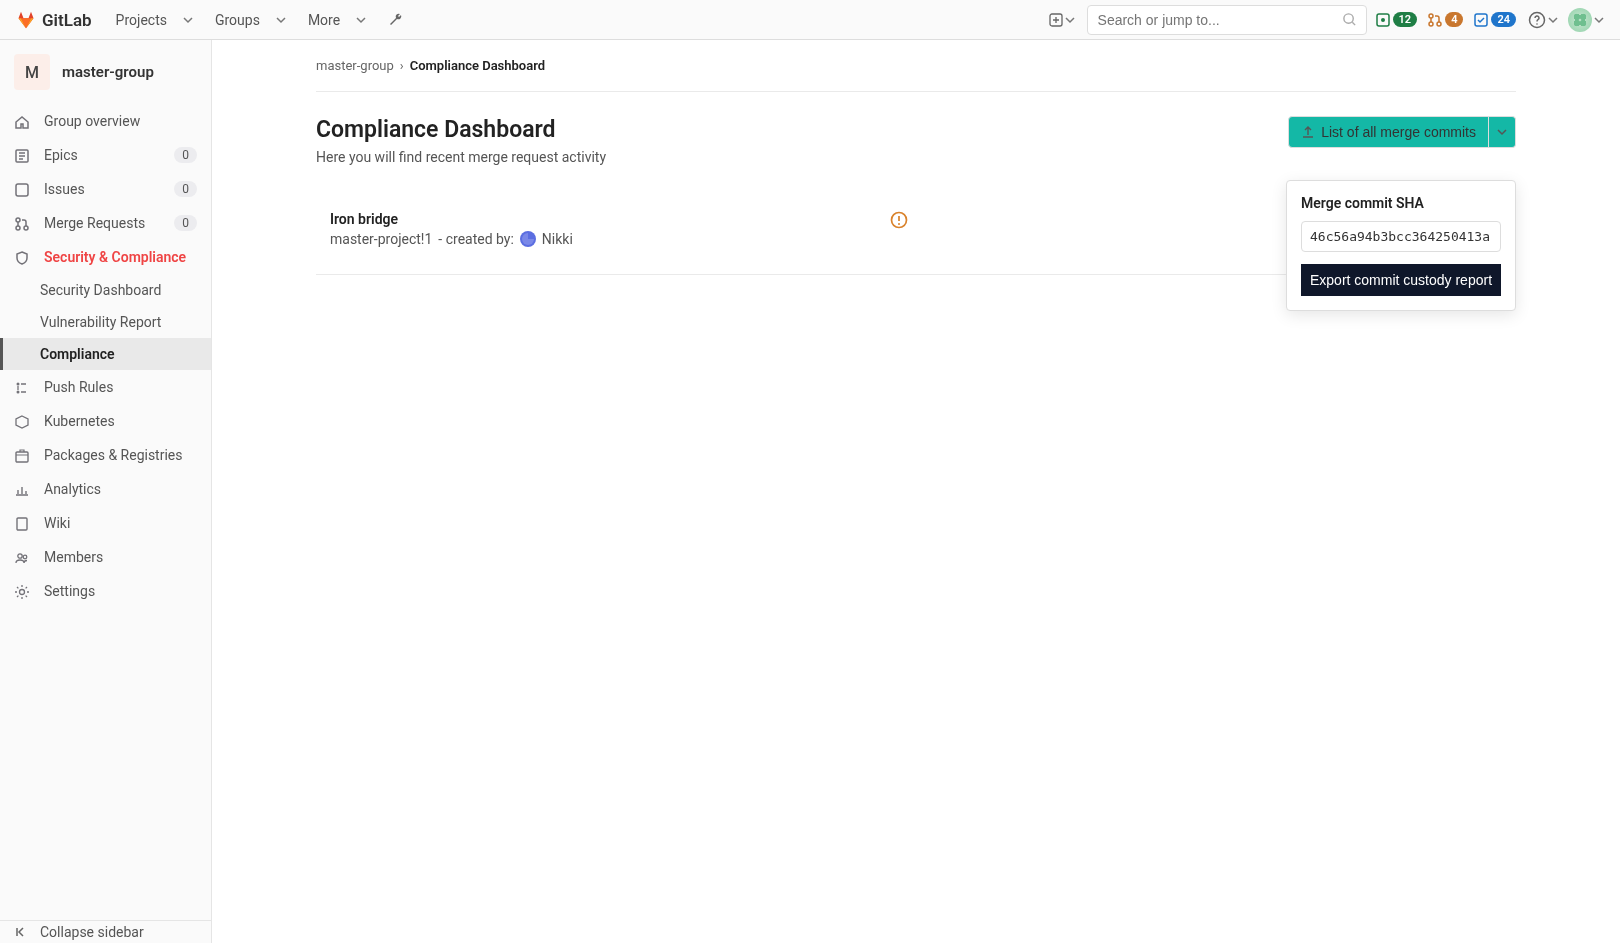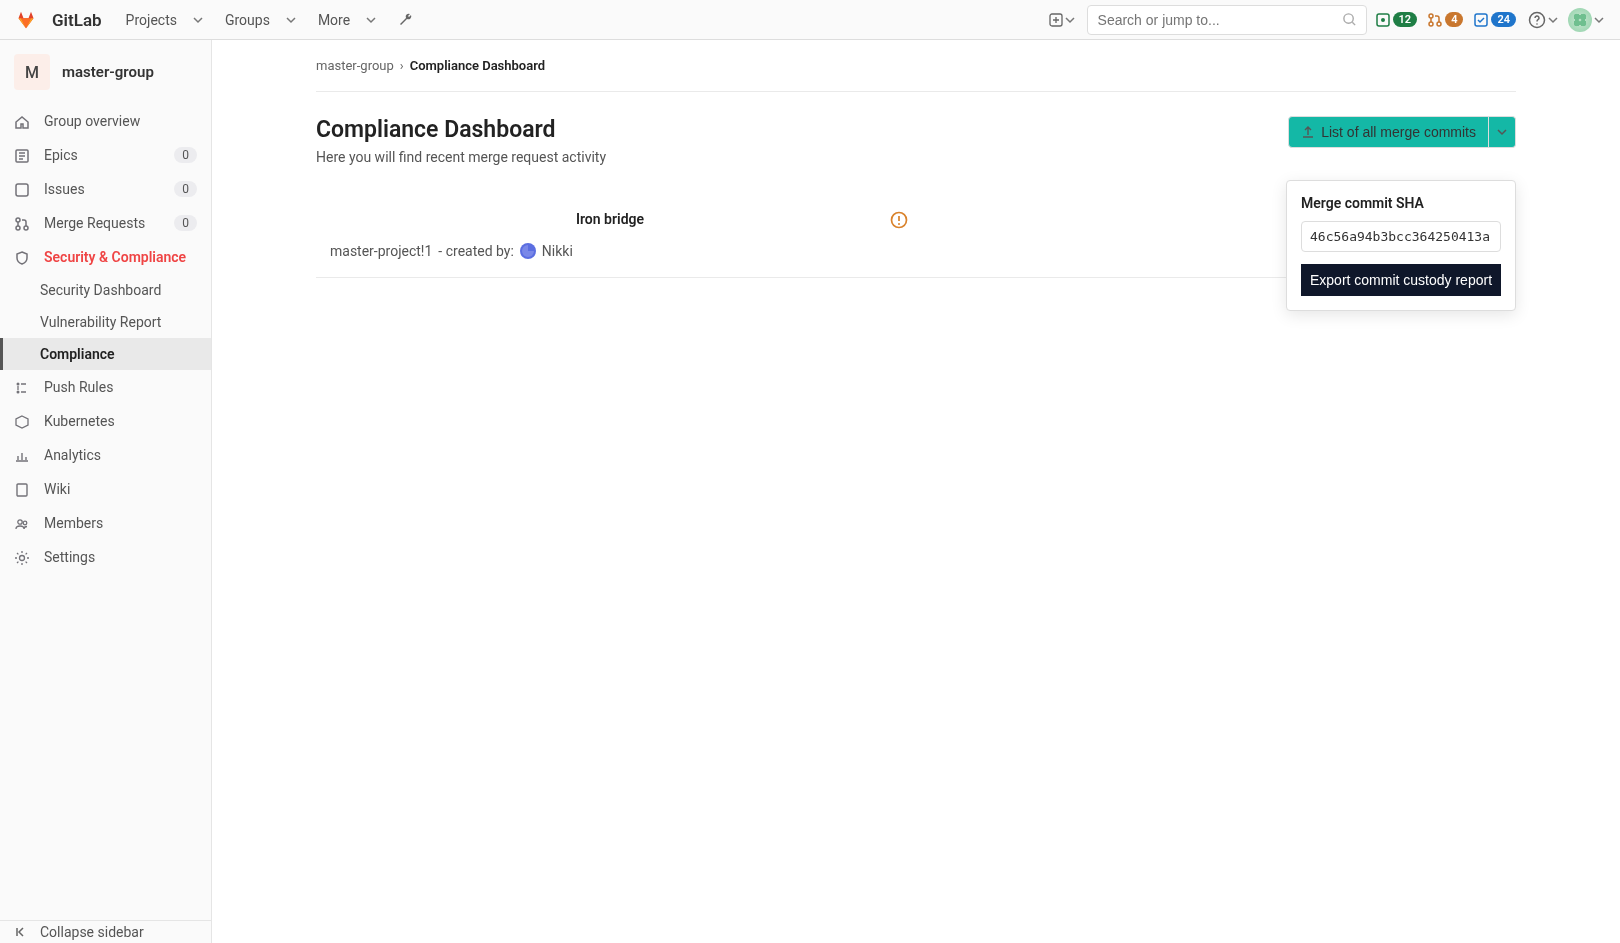--- a/index.html
+++ b/index.html
@@ -13,21 +13,21 @@
 
 .topnav {
   height: 40px;
   background: #fafafa;
   border-bottom: 1px solid #ddd;
   display: flex;
   align-items: center;
   padding: 0 16px;
   gap: 6px;
 }
-.topnav .logo { display: flex; align-items: center; gap: 16px; font-weight: 600; font-size: 17px; color: #333; margin-right: 10px; cursor: pointer; }
+.topnav .logo { display: flex; align-items: center; gap: 6px; font-weight: 600; font-size: 17px; color: #333; margin-right: 10px; cursor: pointer; }
 .topnav .logo svg { width: 20px; height: 20px; }
 .topnav .nav-item { color: #555; padding: 6px 8px; display: flex; align-items: center; gap: 16px; cursor: pointer; }
 .topnav .chev { width: 10px; height: 10px; }
 .topnav .spacer { flex: 1; }
 .topnav .plus { color: #555; padding: 4px 6px; display: flex; align-items: center; gap: 2px; cursor: pointer; }
 .topnav .search-wrap { position: relative; }
 .topnav input.search {
   width: 280px; height: 30px; border: 1px solid #ddd; border-radius: 4px;
   padding: 0 34px 0 10px; background: #fff; color: #666; font-size: 14px;
 }
@@ -84,21 +84,21 @@
 .panel .btn-primary{display:block;width:100%;text-align:center;background:#0f172a;color:#fff;border:none;border-radius:0;padding:8px 0;font-size:14px;font-weight:500;cursor:pointer;}
 
 
 .tbl{width:100%;margin-top:20px;}
 .tbl .thead{display:flex;padding:12px 14px;border-bottom:1px solid #eaeaea;color:#555;font-size:14px;}
 .tbl .col-mr{flex:0 0 560px;}
 .tbl .col-app{flex:0 0 160px;}
 .tbl .col-pipe{flex:0 0 160px;}
 .tbl .col-right{flex:1;text-align:right;}
 .tbl .row{display:flex;padding:18px 14px;border-bottom:1px solid #eaeaea;align-items:flex-start;}
-.tbl .row .title{font-weight:600;color:#222;margin-bottom:16px;text-align:center;}
+.tbl .row .title{font-weight:600;color:#222;margin-bottom:4px;}
 .tbl .row .meta{color:#555;font-size:14px;display:flex;align-items:center;gap:6px;}
 .tbl .row .auth-av{width:16px;height:16px;border-radius:50%;background:#5b6ee1;position:relative;display:inline-block;}
 .tbl .row .auth-av::after{content:"";position:absolute;inset:2px;background:
   linear-gradient(0deg,#7a88e8 50%,transparent 50%),
   linear-gradient(90deg,#7a88e8 50%,transparent 50%);border-radius:50%;}
 .tbl .status-icon{color:#d9822b;}
 .tbl .right-meta{color:#666;font-size:14px;text-align:right;line-height:1.6;}
 .tbl .right-meta .lnk{color:#1f75cb;cursor:pointer;}
 
 svg{display:inline-block;vertical-align:middle;}
@@ -250,20 +250,27 @@
               <circle cx="4" cy="12" r="1.5" fill="currentColor"></circle>
               <path d="M4 6v4M7 4h5M7 12h5" stroke="currentColor" stroke-width="1.3"></path>
             </svg></span>
         <span>Push Rules</span>
       </li>
       <li class="item">
         <span class="icon"><svg viewBox="0 0 16 16">
               <polygon points="8,2 14,5 14,11 8,14 2,11 2,5" fill="none" stroke="currentColor" stroke-width="1.3"></polygon>
             </svg></span>
         <span>Kubernetes</span>
+      </li>
+      <li class="item">
+        <span class="icon"><svg viewBox="0 0 16 16">
+              <rect x="2" y="4" width="12" height="10" rx="1" fill="none" stroke="currentColor" stroke-width="1.4"></rect>
+              <path d="M2 7h12M6 4V2h4v2" fill="none" stroke="currentColor" stroke-width="1.2"></path>
+            </svg></span>
+        <span>Packages &amp; Registries</span>
       </li>
       <li class="item">
         <span class="icon"><svg viewBox="0 0 16 16">
               <path d="M2 13h12M4 12V8M8 12V5M12 12V9" stroke="currentColor" stroke-width="1.4"></path>
             </svg></span>
         <span>Analytics</span>
       </li>
       <li class="item">
         <span class="icon"><svg viewBox="0 0 16 16">
               <rect x="3" y="2" width="10" height="12" rx="1" fill="none" stroke="currentColor" stroke-width="1.4"></rect>

